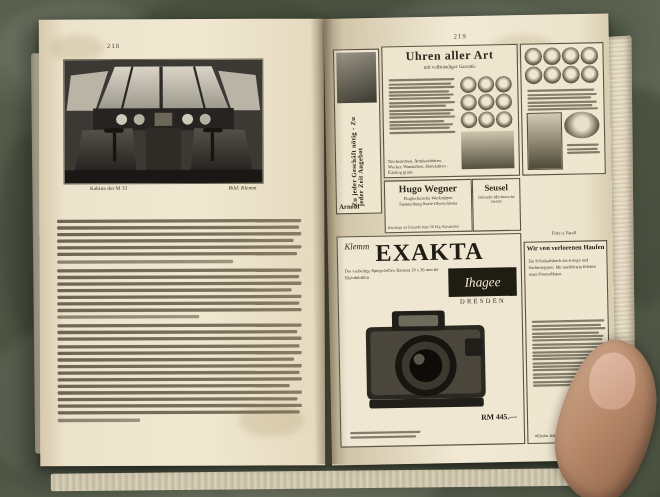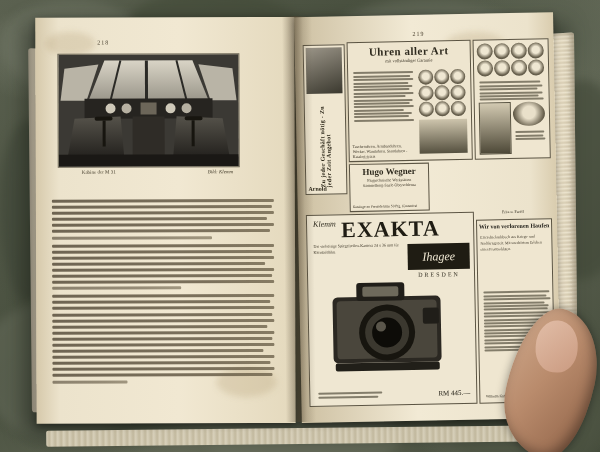--- a/index.html
+++ b/index.html
@@ -263,20 +263,24 @@
         <div style="position:absolute;left:3px;bottom:2px;width:62px;font-size:4px;color:#3c3527;">Taschenuhren, Armbanduhren, Wecker, Wanduhren, Standuhren - Katalog gratis</div>
       </div>
 
       <div class="ad" style="left:52px;top:148px;width:78px;height:46px;">
         <div class="adtitle" style="font-size:9px;margin-top:3px;">Hugo Wegner</div>
         <div style="text-align:center;font-size:4px;color:#3c3527;margin-top:1px;">Flugtechnische Werkstätten</div>
         <div style="text-align:center;font-size:4px;color:#3c3527;">Sammelburg-Saale-Oberschlema</div>
         <div style="position:absolute;left:2px;bottom:2px;width:74px;font-size:3.6px;color:#3c3527;">Kataloge an Freunde bitte 50 Pfg. Kostenfrei</div>
       </div>
 
+      <div class="ad" style="left:132px;top:148px;width:42px;height:46px;">
+        <div class="adtitle" style="font-size:8px;margin-top:4px;">Seusel</div>
+        <div style="text-align:center;font-size:3.6px;color:#3c3527;margin-top:2px;">Gebrüder Mechanische Geräte</div>
+      </div>
 
       <div class="ad" style="left:178px;top:26px;width:74px;height:118px;">
         <div class="watchgrid" style="left:3px;top:3px;grid-template-columns:repeat(4,16px);grid-auto-rows:16px;gap:1px;">
           <div class="watch"></div>
           <div class="watch"></div>
           <div class="watch"></div>
           <div class="watch"></div>
           <div class="watch"></div>
           <div class="watch"></div>
           <div class="watch"></div>
@@ -318,21 +322,21 @@
             <rect x="40" y="8" width="36" height="10" rx="2" fill="#6e6a5c"></rect>
             <circle cx="64" cy="54" r="28" fill="#17150f"></circle>
             <circle cx="64" cy="54" r="22" fill="#3b382f"></circle>
             <circle cx="64" cy="54" r="15" fill="#0d0c08"></circle>
             <circle cx="58" cy="48" r="5" fill="#8d8878" opacity=".6"></circle>
             <rect x="100" y="30" width="16" height="16" rx="2" fill="#201e19"></rect>
             <rect x="12" y="84" width="104" height="8" rx="2" fill="#211f19"></rect>
           </svg>
         </div>
 
-        <div style="position:absolute;right:6px;bottom:6px;font-size:7px;font-weight:normal;color:#1f1c13;">RM 445.—</div>
+        <div style="position:absolute;right:6px;bottom:20px;font-size:7px;font-weight:bold;color:#1f1c13;">RM 445.—</div>
         <div style="position:absolute;left:6px;bottom:6px;width:70px;">
           <div class="adline" style="width:92%"></div>
             <div class="adline" style="width:86%"></div>
         </div>
       </div>
 
       <div class="ad" style="left:178px;top:206px;width:74px;height:182px;">
         <div style="text-align:center;font-size:6px;font-weight:bold;color:#22201a;margin-top:3px;line-height:1.2;">Wir von verlorenen Haufen</div>
         <div style="padding:4px 3px 0 3px;font-size:3.8px;color:#3c3527;line-height:1.6;">Ein Schicksalsbuch aus Kriegs- und Nachkriegszeit. Mit unerhörtem Erleben eines Frontsoldaten.</div>
         <div style="position:absolute;left:3px;top:70px;width:68px;">

